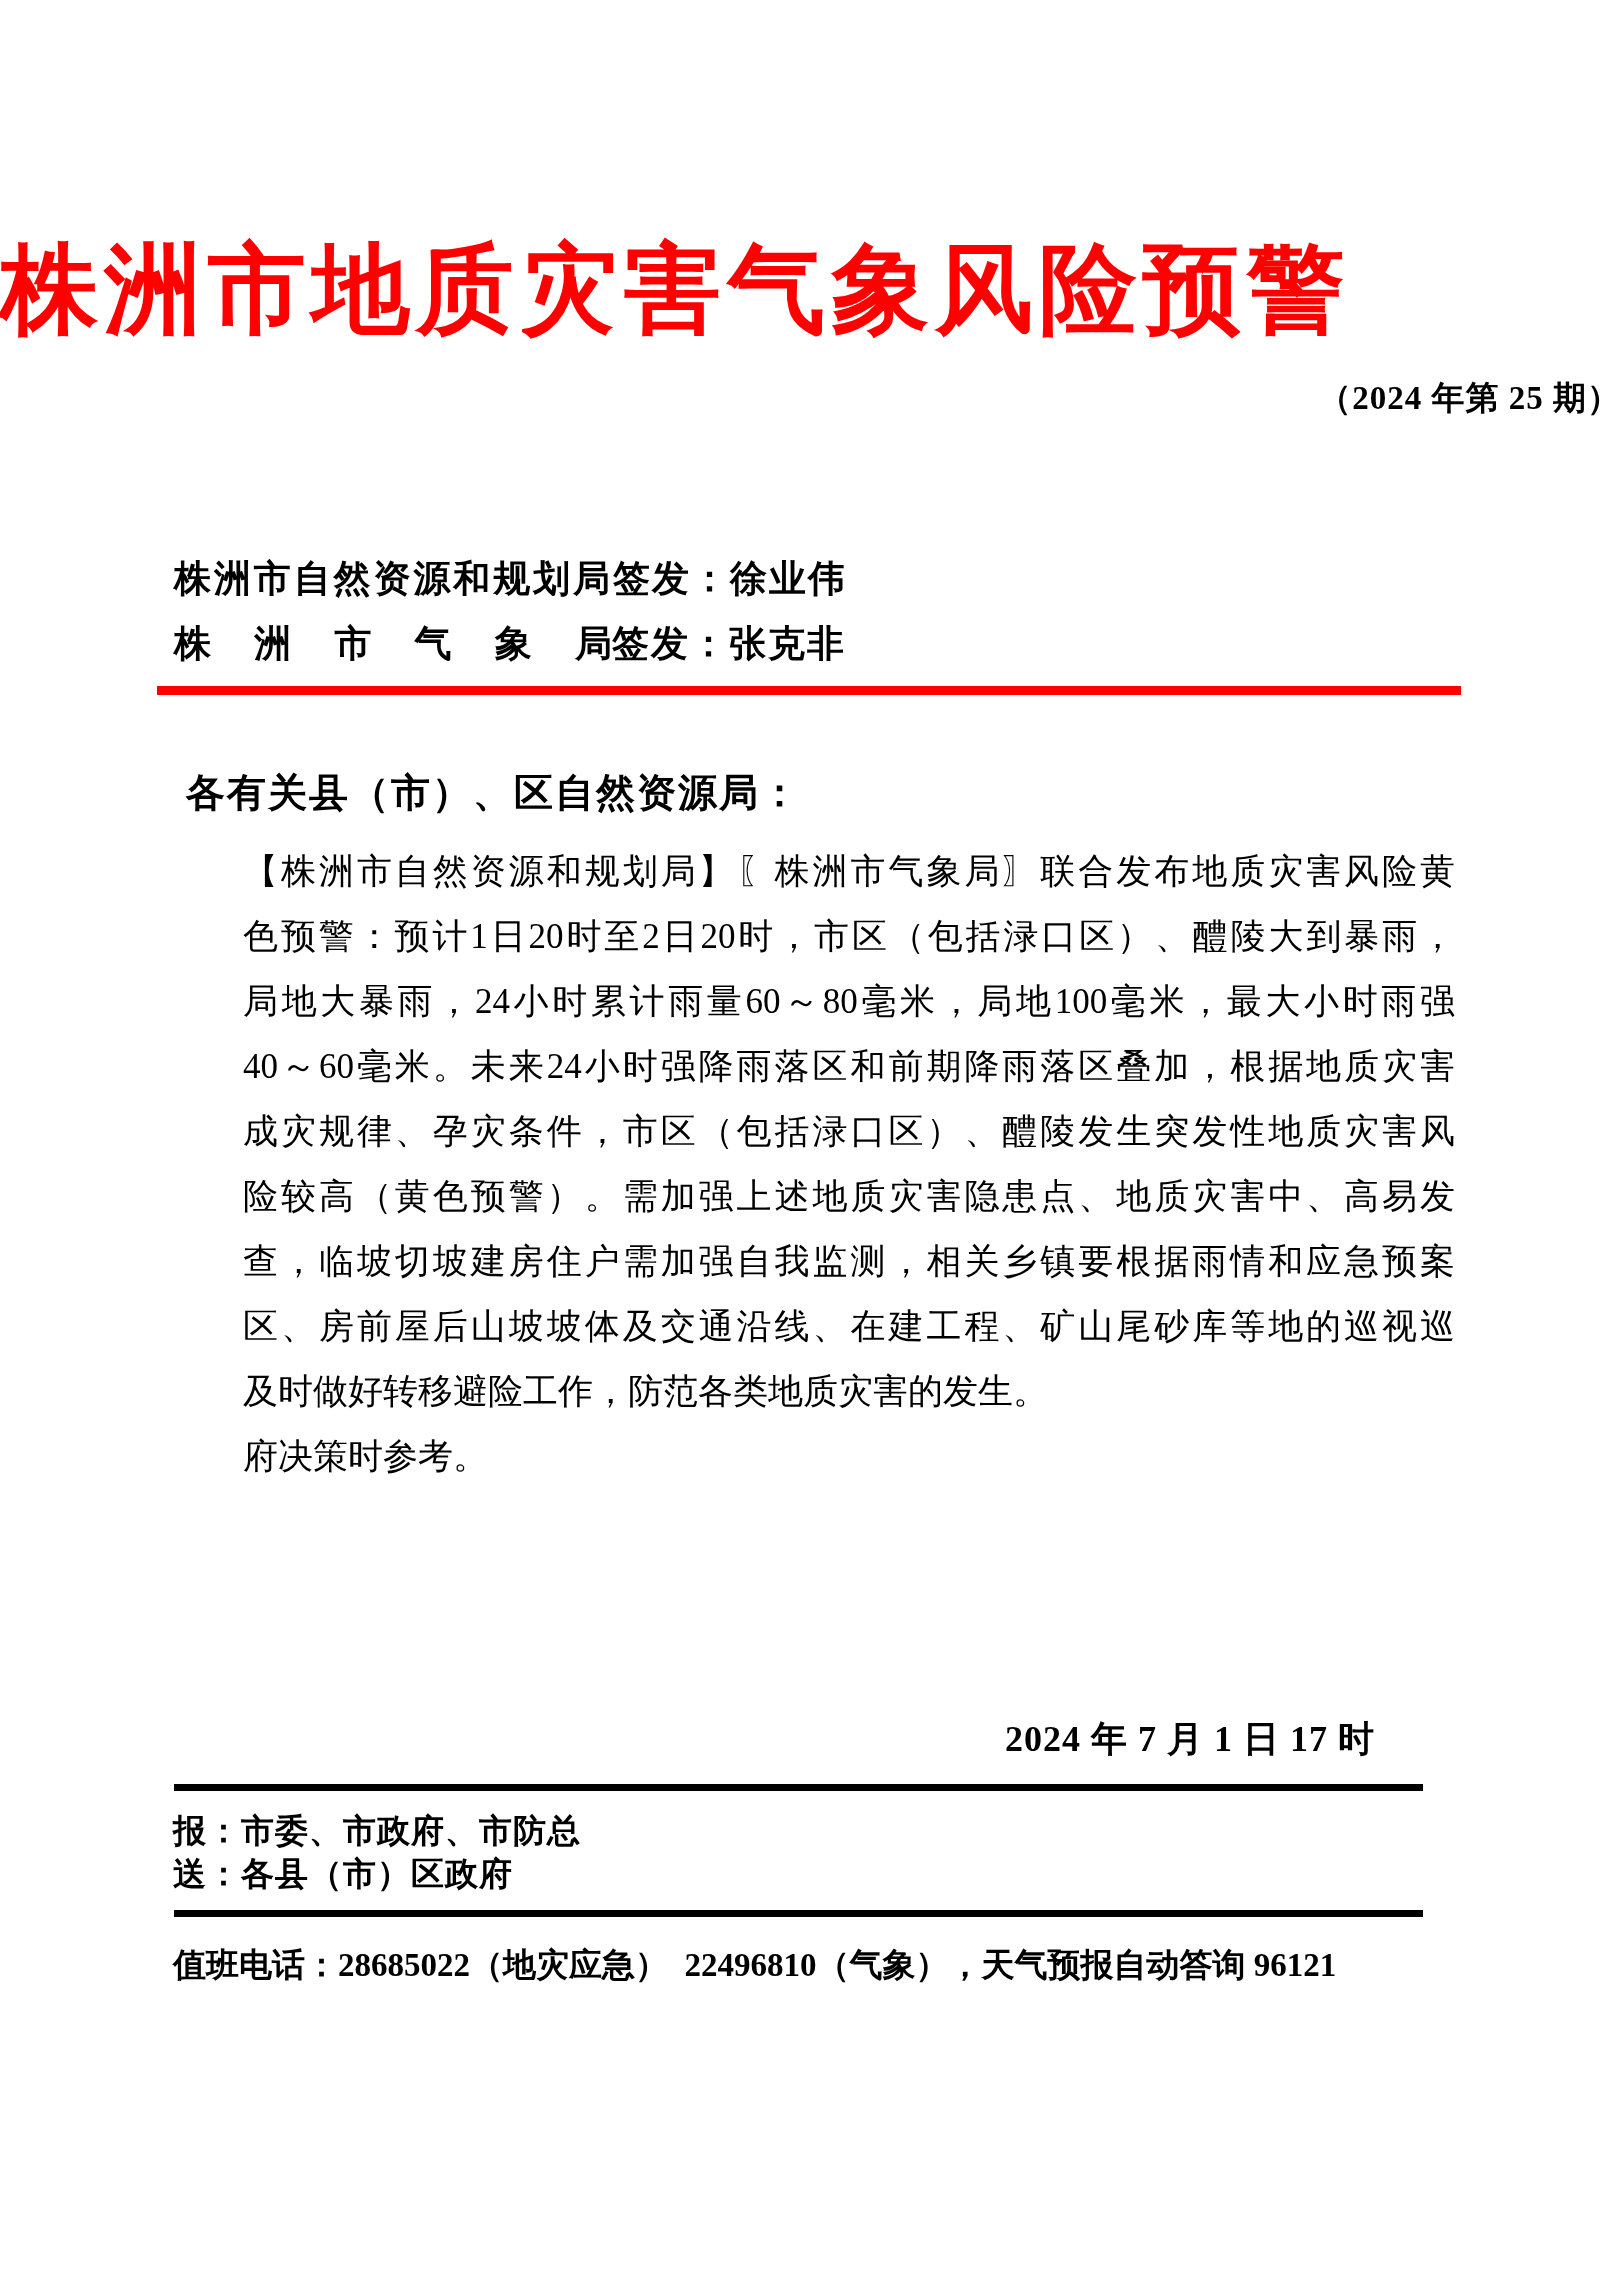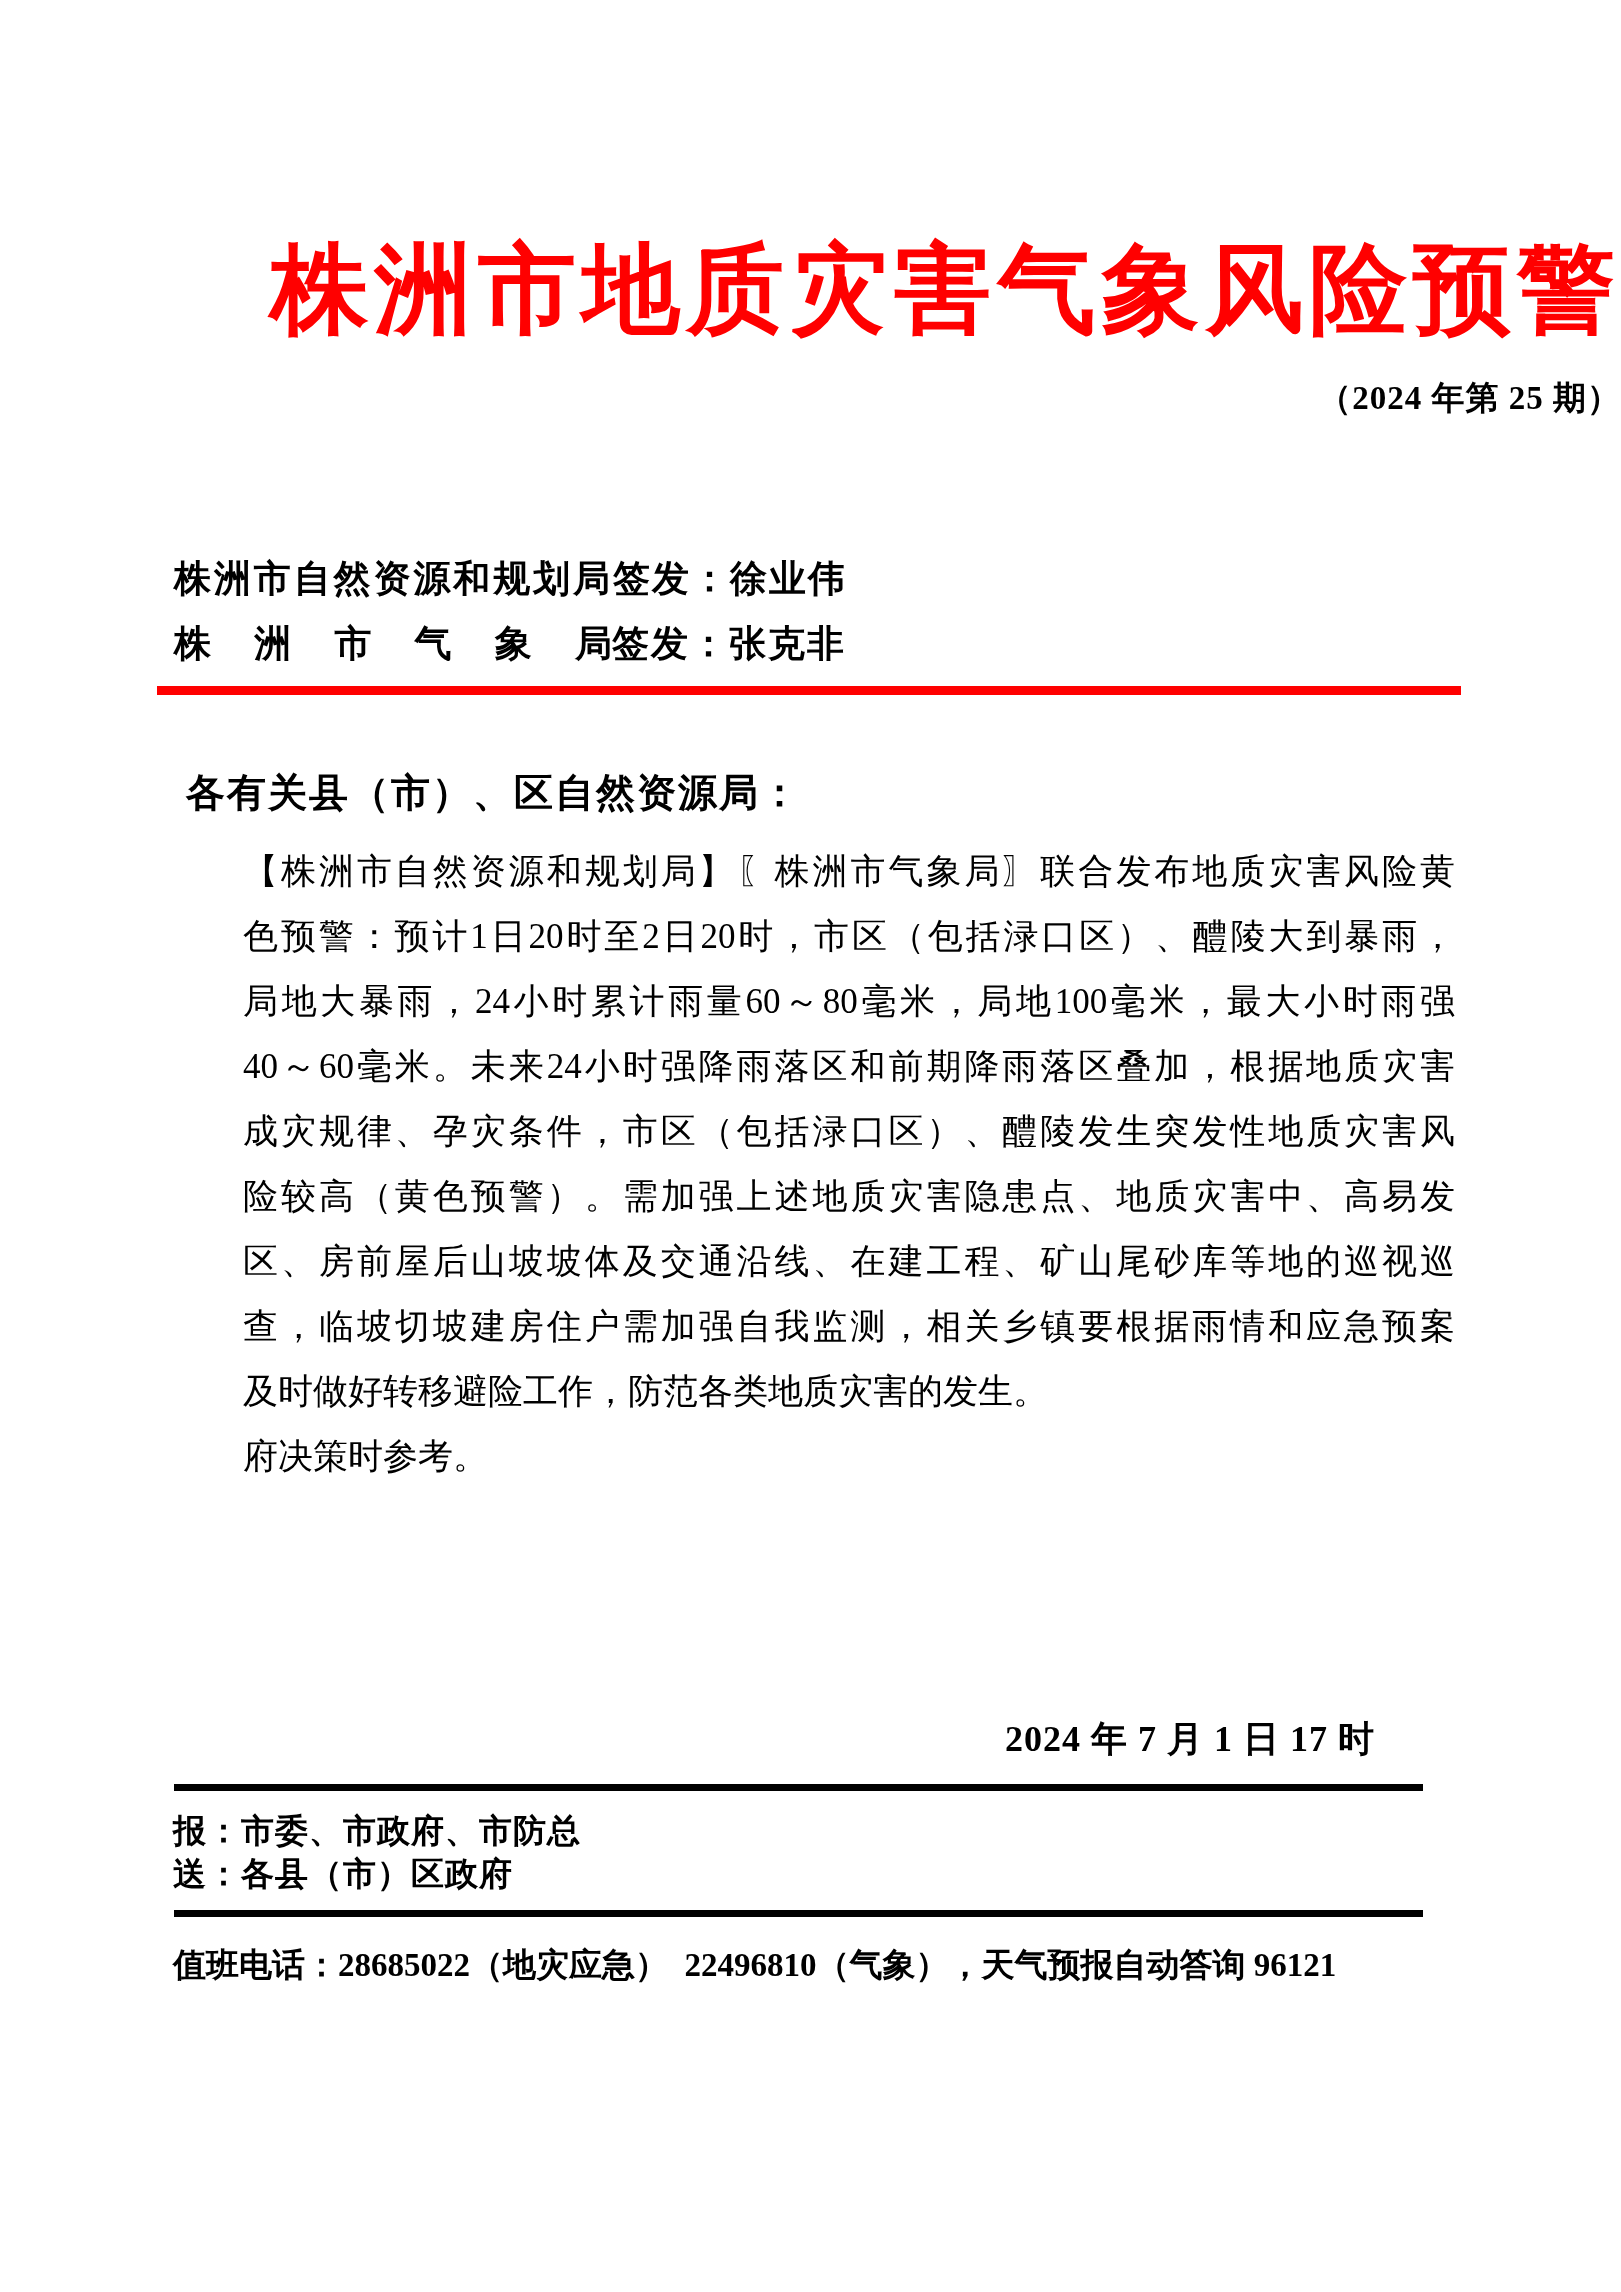--- a/index.html
+++ b/index.html
@@ -15,28 +15,27 @@
     font-family: "Liberation Serif", "DejaVu Serif", serif;
     color: #000000;
     overflow: hidden;
   }
   .title {
     position: absolute;
     top: 241px;
     left: 0;
     right: 0;
     margin: 0;
-    text-align: right;
+    text-align: left;
     font-size: 98px;
     line-height: 1;
     font-weight: bold;
     letter-spacing: 5.9px;
     color: var(--accent, #ff0000);
     white-space: pre;
-    padding-left: 33px;
   }
   .issue {
     position: absolute;
     top: 376px;
     left: 0;
     right: 0;
     text-align: right;
     font-size: 33px;
     font-weight: bold;
     letter-spacing: 1px;
@@ -158,22 +157,22 @@
 
   <div class="salutation">各有关县（市）、区自然资源局：</div>
 
   <div class="body-text" id="body-lines">
       <div class="body-line fill">【株洲市自然资源和规划局】〖株洲市气象局〗联合发布地质灾害风险黄</div>
       <div class="body-line fill">色预警：预计1日20时至2日20时，市区（包括渌口区）、醴陵大到暴雨，</div>
       <div class="body-line fill">局地大暴雨，24小时累计雨量60～80毫米，局地100毫米，最大小时雨强</div>
       <div class="body-line fill">40～60毫米。未来24小时强降雨落区和前期降雨落区叠加，根据地质灾害</div>
       <div class="body-line fill">成灾规律、孕灾条件，市区（包括渌口区）、醴陵发生突发性地质灾害风</div>
       <div class="body-line fill">险较高（黄色预警）。需加强上述地质灾害隐患点、地质灾害中、高易发</div>
+      <div class="body-line fill">查，临坡切坡建房住户需加强自我监测，相关乡镇要根据雨情和应急预案</div>
       <div class="body-line fill">区、房前屋后山坡坡体及交通沿线、在建工程、矿山尾砂库等地的巡视巡</div>
-      <div class="body-line fill">查，临坡切坡建房住户需加强自我监测，相关乡镇要根据雨情和应急预案</div>
       <div class="body-line">及时做好转移避险工作，防范各类地质灾害的发生。</div>
       <div class="body-line">府决策时参考。</div>
     </div>
 
   <div class="date-line">2024 年 7 月 1 日 17 时</div>
 
   <div class="rule rule-top"></div>
 
   <div class="dist-line report">报：市委、市政府、市防总</div>
   <div class="dist-line send">送：各县（市）区政府</div>

